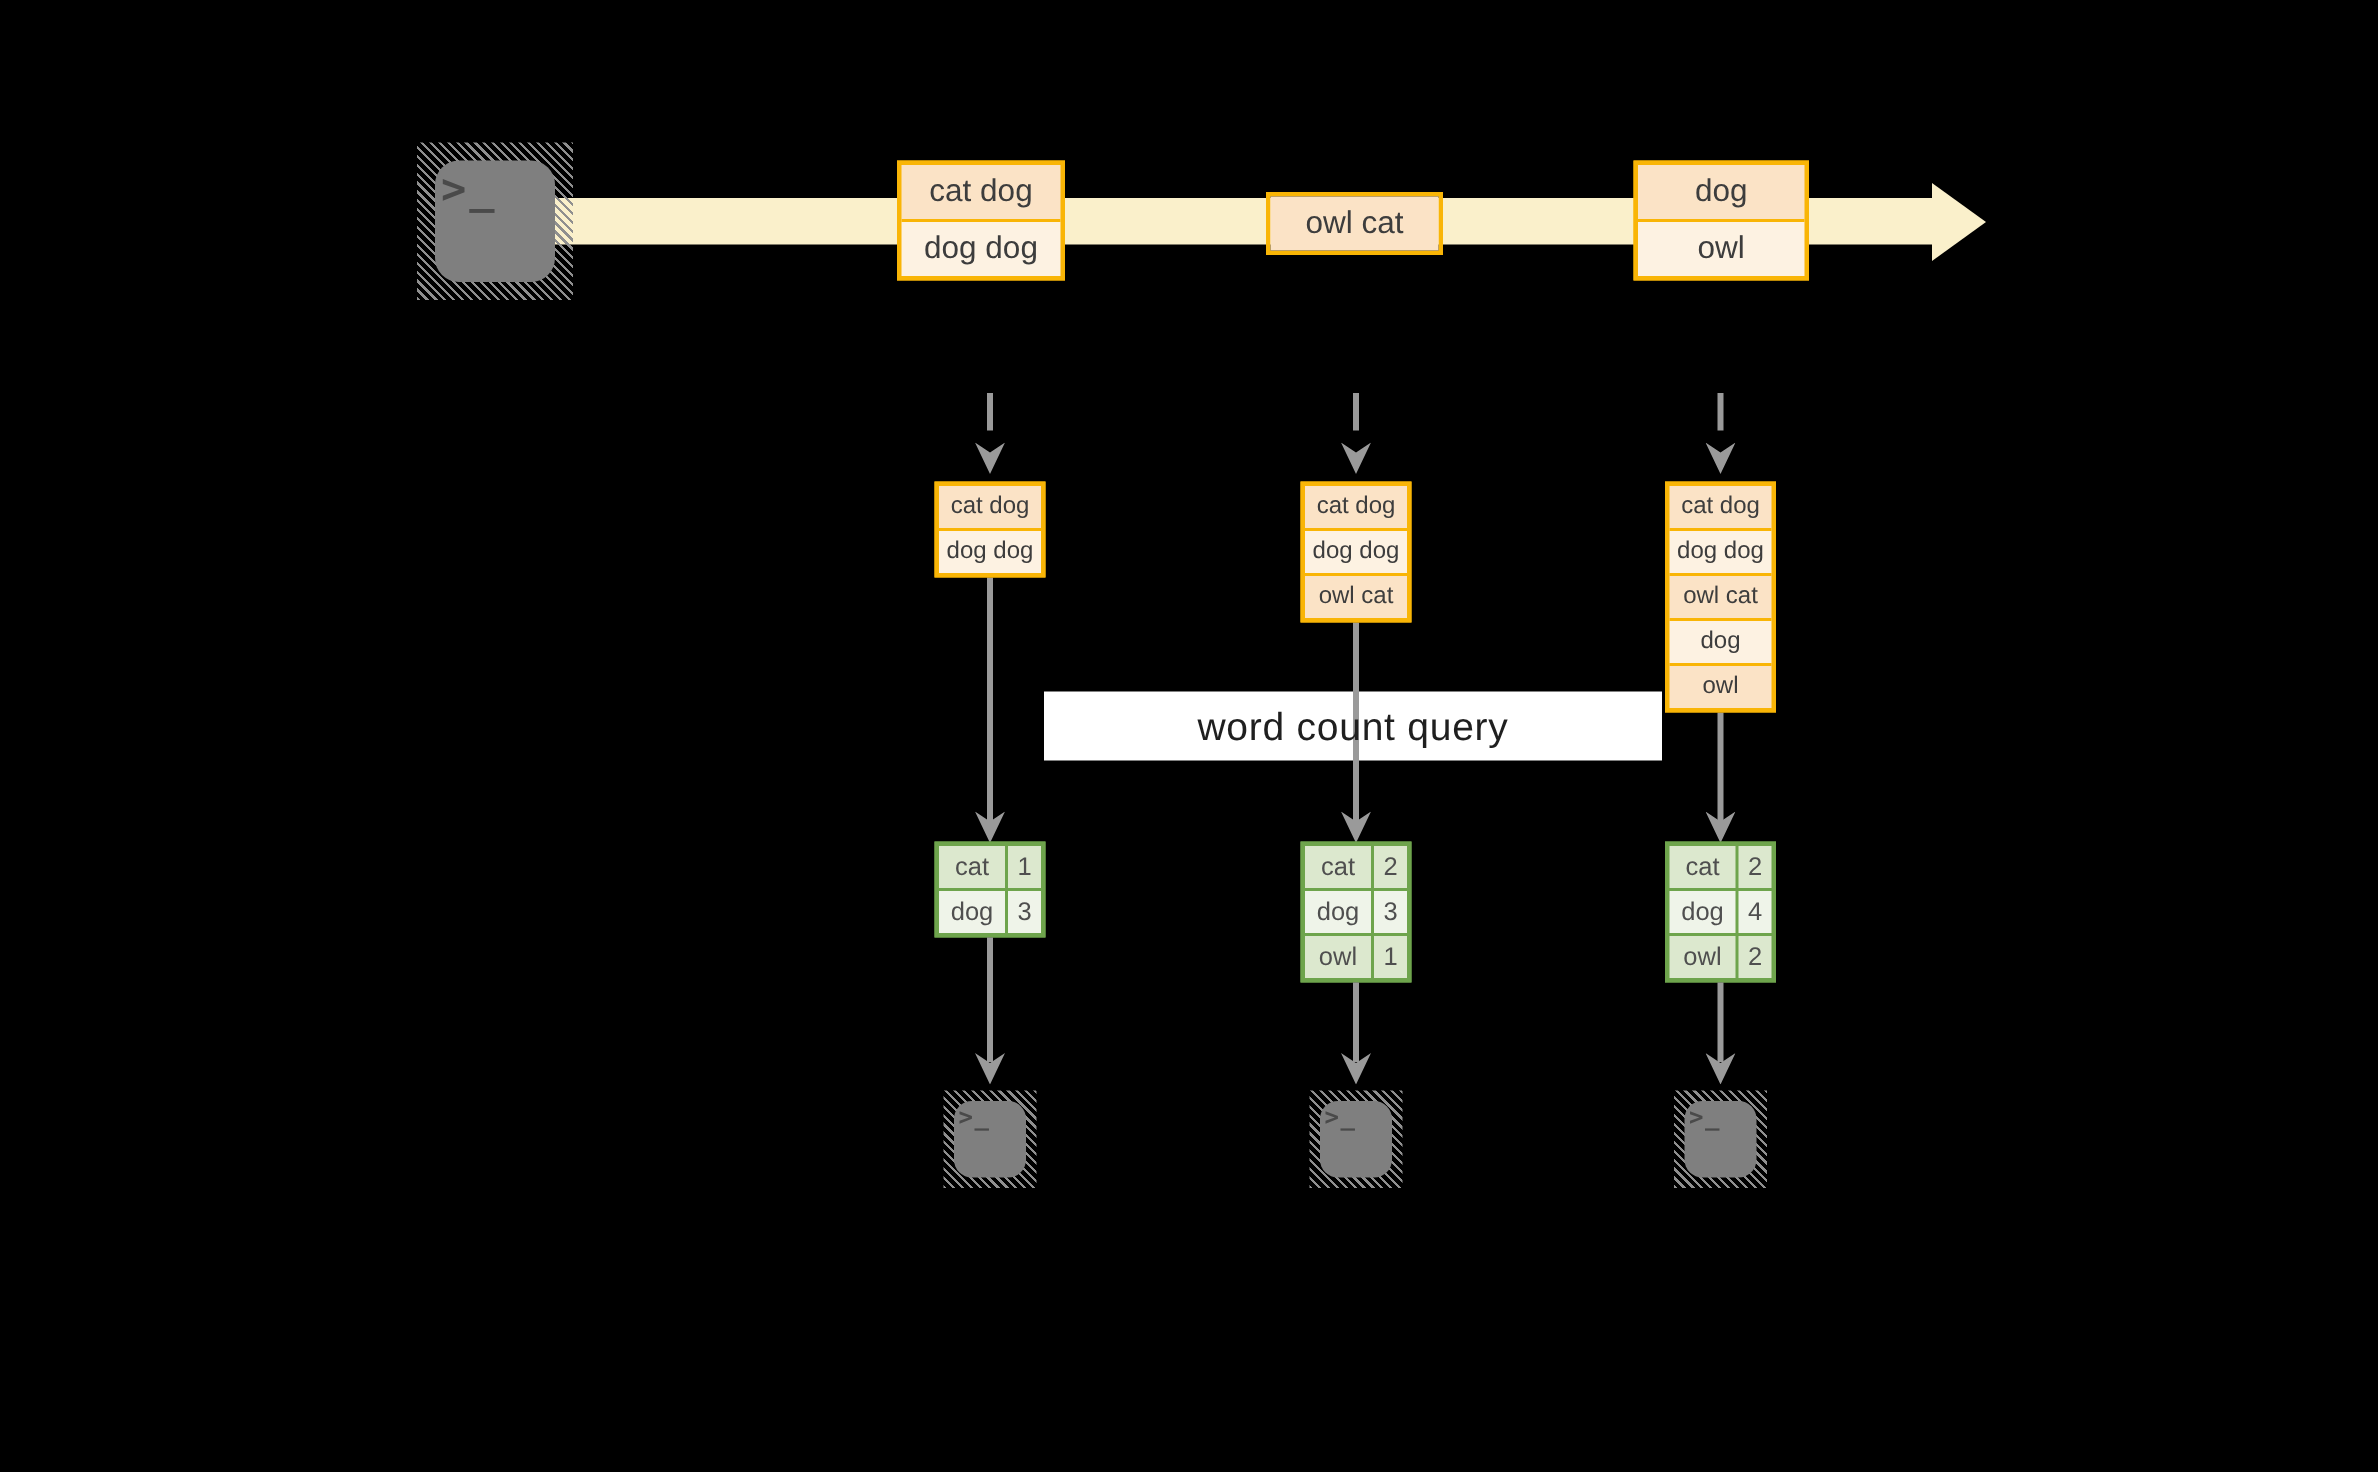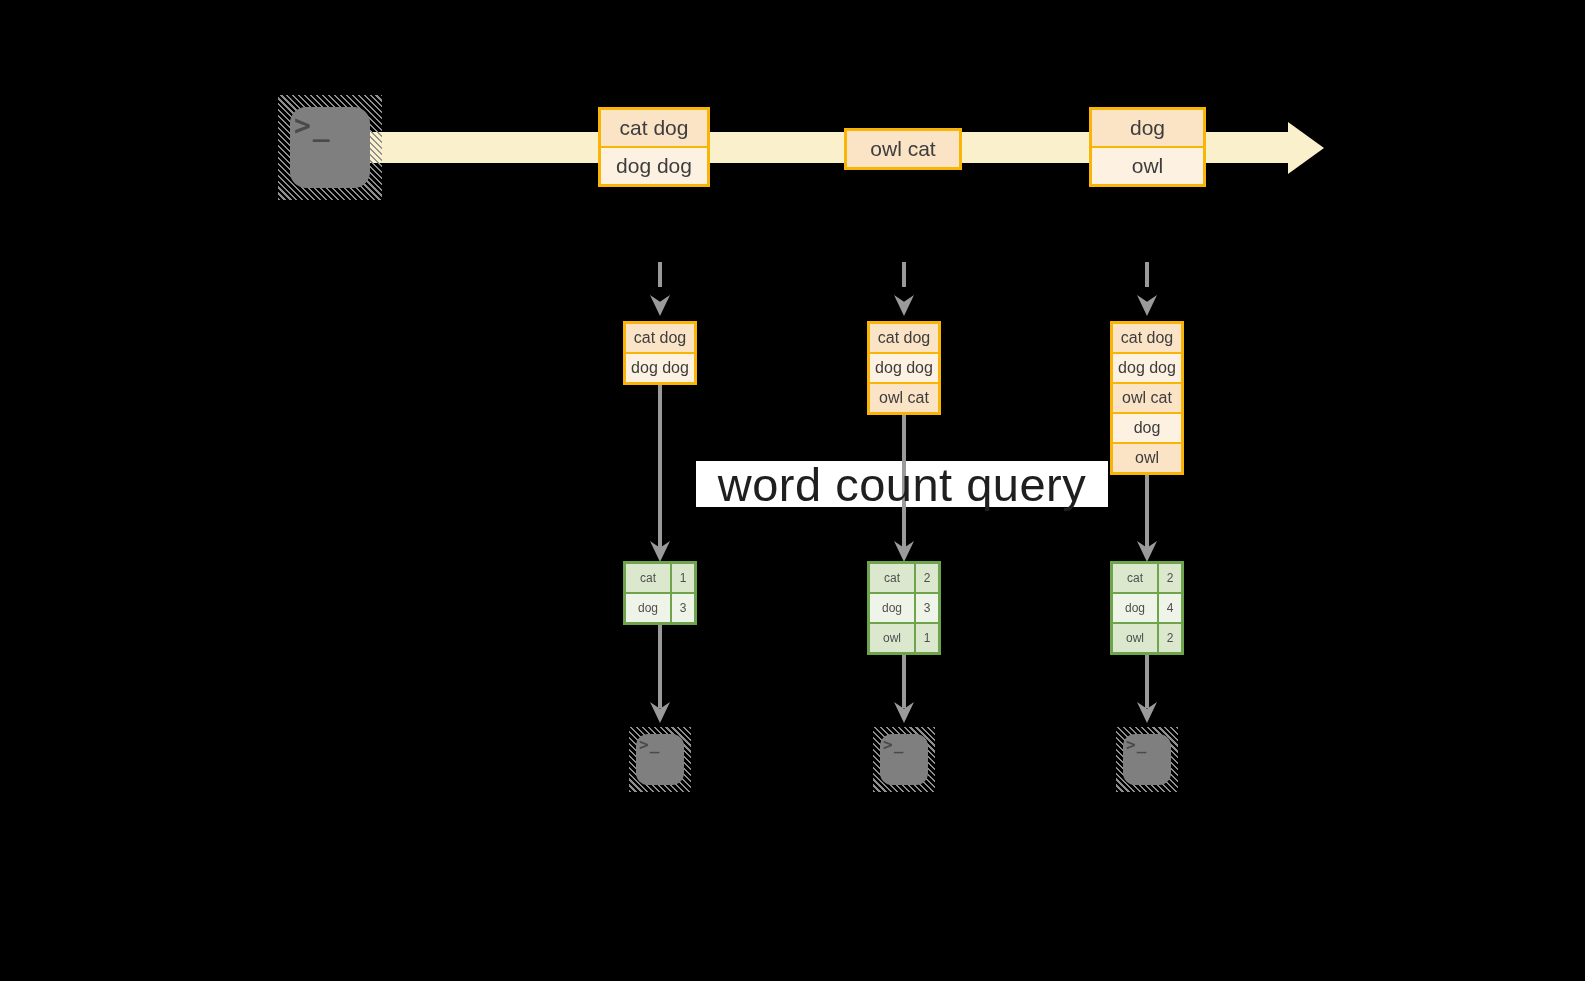--- a/index.html
+++ b/index.html
@@ -25,25 +25,25 @@
   .stack .cell:nth-child(even){background:#fdf2e2;}
   
   .dash{position:absolute;width:4px;height:25px;background:#9a9a9a;}
   .vline{position:absolute;width:4px;background:#9a9a9a;}
   .ahead{position:absolute;width:20px;height:21px;background:#9a9a9a;
     clip-path:polygon(0 0,50% 32%,100% 0,50% 100%);}
   
   .query-bg{position:absolute;left:696px;top:461px;width:412px;height:46px;background:#ffffff;}
   .query-text{position:absolute;left:696px;top:461px;width:412px;height:46px;
     display:flex;align-items:center;justify-content:center;
-    font-size:47px;color:#1f1f1f;letter-spacing:0.5px;}
+    font-size:26px;color:#1f1f1f;letter-spacing:0.5px;}
   
   .gtable{position:absolute;display:grid;grid-template-columns:44px 22px;gap:2px;
     background:#6ea44c;border:3px solid #6ea44c;}
-  .gtable .gcell{height:28px;line-height:28px;text-align:center;font-size:12px;color:#4f4f4f;}
+  .gtable .gcell{height:28px;line-height:28px;text-align:center;font-size:17px;color:#4f4f4f;}
   .gtable .gcell:nth-child(4n+1),.gtable .gcell:nth-child(4n+2){background:#dce8ce;}
   .gtable .gcell:nth-child(4n+3),.gtable .gcell:nth-child(4n){background:#eff4e9;}
   
   .hatch{position:absolute;
     background:repeating-linear-gradient(45deg,#8f8f8f 0 1.5px,transparent 1.5px 4.2px);}
   .tbody{position:absolute;background:#7f7f7f;}
   .tglyph{position:absolute;color:#4a4a4a;font-family:"DejaVu Sans Mono",monospace;font-weight:bold;}
   .term-big{left:278px;top:95px;width:104px;height:105px;}
   .term-big .tbody{inset:12px;border-radius:16px;}
   .term-big .tglyph{left:16px;top:14px;font-size:28px;letter-spacing:2px;}

